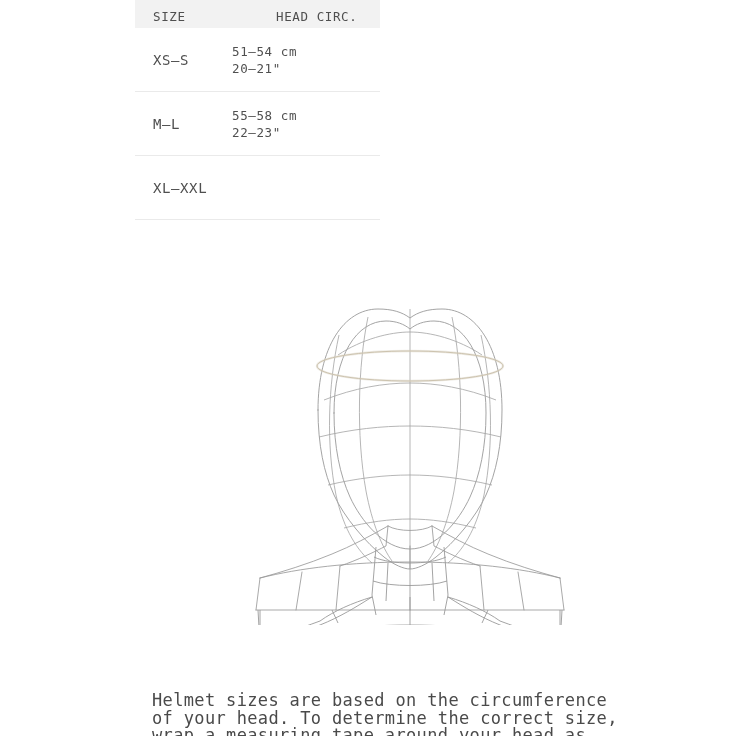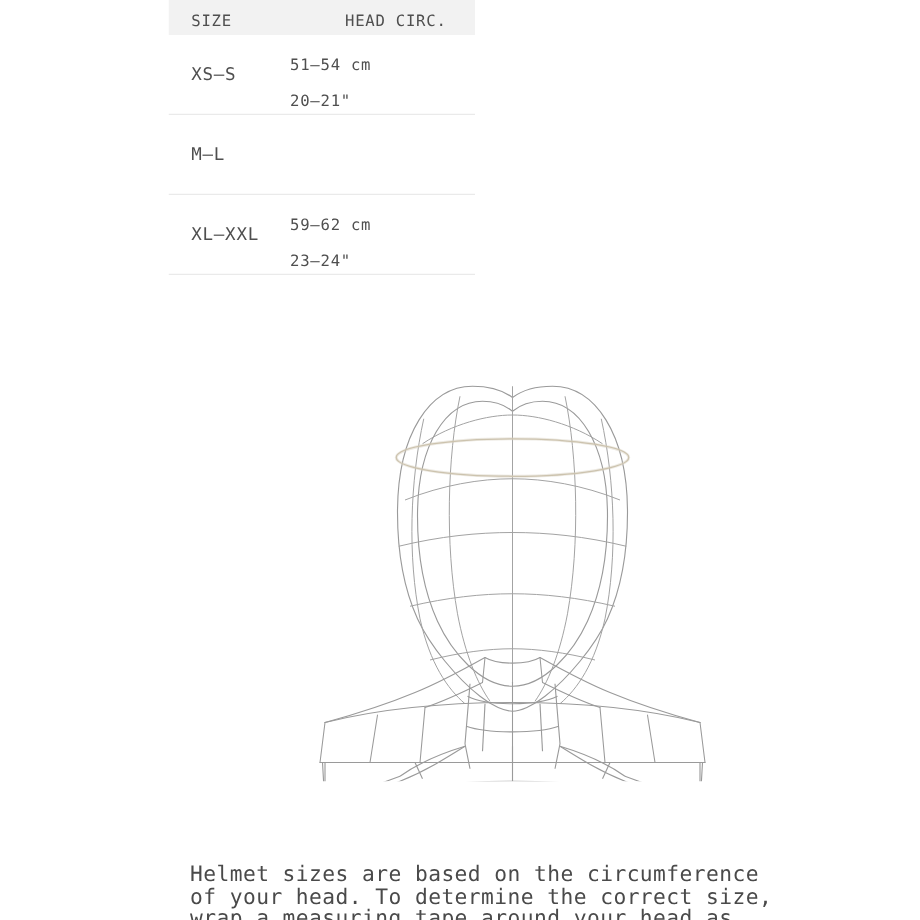--- a/index.html
+++ b/index.html
@@ -59,21 +59,21 @@
     position: absolute;
     left: 97px;
     top: 50%;
     transform: translateY(-50%);
     font-size: 12.5px;
     letter-spacing: 0.6px;
     line-height: 17px;
     color: #4f4f4f;
     white-space: nowrap;
   }
-  .cell-circ .line-in { color: #4f4f4f; margin-top: 12px; }
+  .cell-circ .line-in { color: #4f4f4f; }
 
   
   .diagram {
     position: absolute;
     left: 240px;
     top: 295px;
     width: 340px;
     height: 330px;
   }
   .diagram svg { display: block; }
@@ -105,28 +105,28 @@
   <div class="table-row">
     <div class="cell-size">XS–S</div>
     <div class="cell-circ">
       <div class="line-in">51–54 cm</div>
       <div class="line-in">20–21"</div>
     </div>
   </div>
 
   <div class="table-row">
     <div class="cell-size">M–L</div>
+    <div class="cell-circ">
+      <div class="line-in">55–58 cm</div>
+      <div class="line-in">22–23"</div>
+    </div>
   </div>
 
   <div class="table-row">
     <div class="cell-size">XL–XXL</div>
-    <div class="cell-circ">
-      <div class="line-in">59–62 cm</div>
-      <div class="line-in">23–24"</div>
-    </div>
   </div>
 
 </div>
 
 <div class="diagram">
   <svg width="340" height="330" viewBox="0 0 340 330" fill="none">
 
     <g stroke="#9a9a9a" stroke-width="0.9" fill="none" stroke-linecap="round" stroke-linejoin="round">
 
       <path d="M78 115 C78 52 104 14 138 14 C152 14 162 17 170 23

